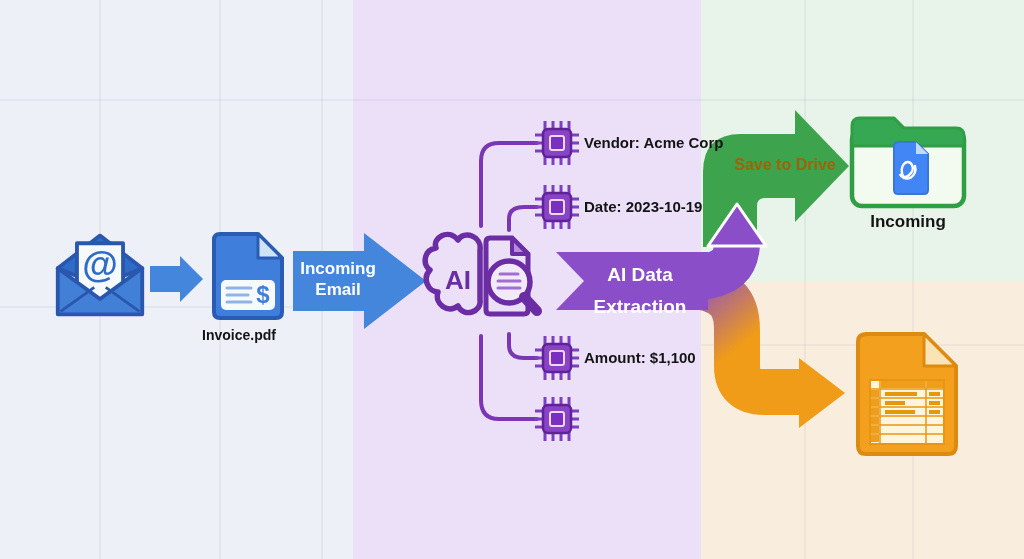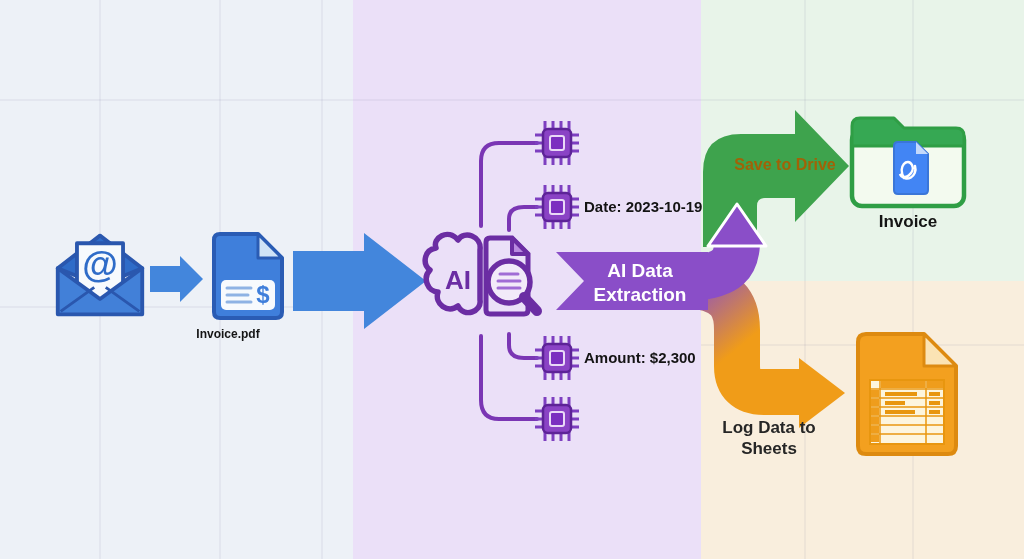--- a/index.html
+++ b/index.html
@@ -6,23 +6,23 @@
   .canvas{position:relative;width:1024px;height:559px;overflow:hidden;
           font-family:"Liberation Sans",sans-serif;}
   .band{position:absolute;top:0;height:559px;}
   .band-left{left:0;width:353px;background:var(--band-left,#edf1f7);}
   .band-purple{left:353px;width:348px;background:var(--band-purple,#ebe0f8);}
   .band-green{left:701px;width:323px;height:281px;background:var(--band-green,#e8f4e9);}
   .band-peach{left:701px;top:281px;width:323px;height:278px;background:var(--band-peach,#f9eedd);}
   svg.layer{position:absolute;left:0;top:0;}
   .icon{position:absolute;}
   .lbl{position:absolute;color:var(--label,#141414);font-weight:700;}
-  .lbl-invoicepdf{left:168px;top:327px;width:120px;font-size:12px;text-align:center;}
+  .lbl-invoicepdf{left:179px;top:327px;width:120px;font-size:14px;text-align:center;}
   .lbl-incoming{left:289px;top:258px;width:98px;font-size:17px;line-height:21px;text-align:center;color:#fff;}
-  .lbl-banner{left:572px;top:259px;width:136px;font-size:19px;line-height:24px;text-align:center;color:#fff;}
+  .lbl-banner{left:572px;top:259px;width:136px;font-size:19px;line-height:32px;text-align:center;color:#fff;}
   .lbl-field{left:584px;height:18px;font-size:15px;font-weight:600;white-space:nowrap;}
   .lbl-field-0{top:134px;} .lbl-field-1{top:198px;} .lbl-field-2{top:349px;} .lbl-field-3{top:411px;}
   .lbl-save{left:727px;top:156px;width:116px;font-size:16px;text-align:center;color:#a16207;white-space:nowrap;}
   .lbl-invoices{left:846px;top:212px;width:124px;font-size:17px;font-weight:600;text-align:center;}
   .lbl-logdata{left:712px;top:417px;width:114px;font-size:17px;line-height:21px;text-align:center;color:#262626;}
   .lbl-gsheets{left:845px;top:462px;width:126px;font-size:17px;font-weight:600;text-align:center;}
 </style>
 </head>
 <body>
 
@@ -226,20 +226,21 @@
       <rect x="35" y="64" width="32" height="4"></rect>
         <rect x="79" y="64" width="11" height="4"></rect>
       <rect x="35" y="73" width="20" height="4"></rect>
         <rect x="79" y="73" width="11" height="4"></rect>
       <rect x="35" y="82" width="30" height="4"></rect>
         <rect x="79" y="82" width="11" height="4"></rect>
     </g>
   </svg>
 
   <div class="lbl lbl-invoicepdf">Invoice.pdf</div>
+  <div class="lbl lbl-incoming">Incoming Email</div>
   <div class="lbl lbl-banner">AI Data Extraction</div>
+  <div class="lbl lbl-field lbl-field-0">Vendor: Acme Corp</div>
   <div class="lbl lbl-field lbl-field-1">Date: 2023-10-19</div>
-  <div class="lbl lbl-field lbl-field-2">Amount: $2,300</div>
+  <div class="lbl lbl-field lbl-field-2">Amount: $1,100</div>
   <div class="lbl lbl-save">Save to Drive</div>
-  <div class="lbl lbl-invoices">Invoice</div>
-  <div class="lbl lbl-logdata">Log Data to Sheets</div>
+  <div class="lbl lbl-invoices">Incoming</div>
 
 </div>
 
 </body></html>

